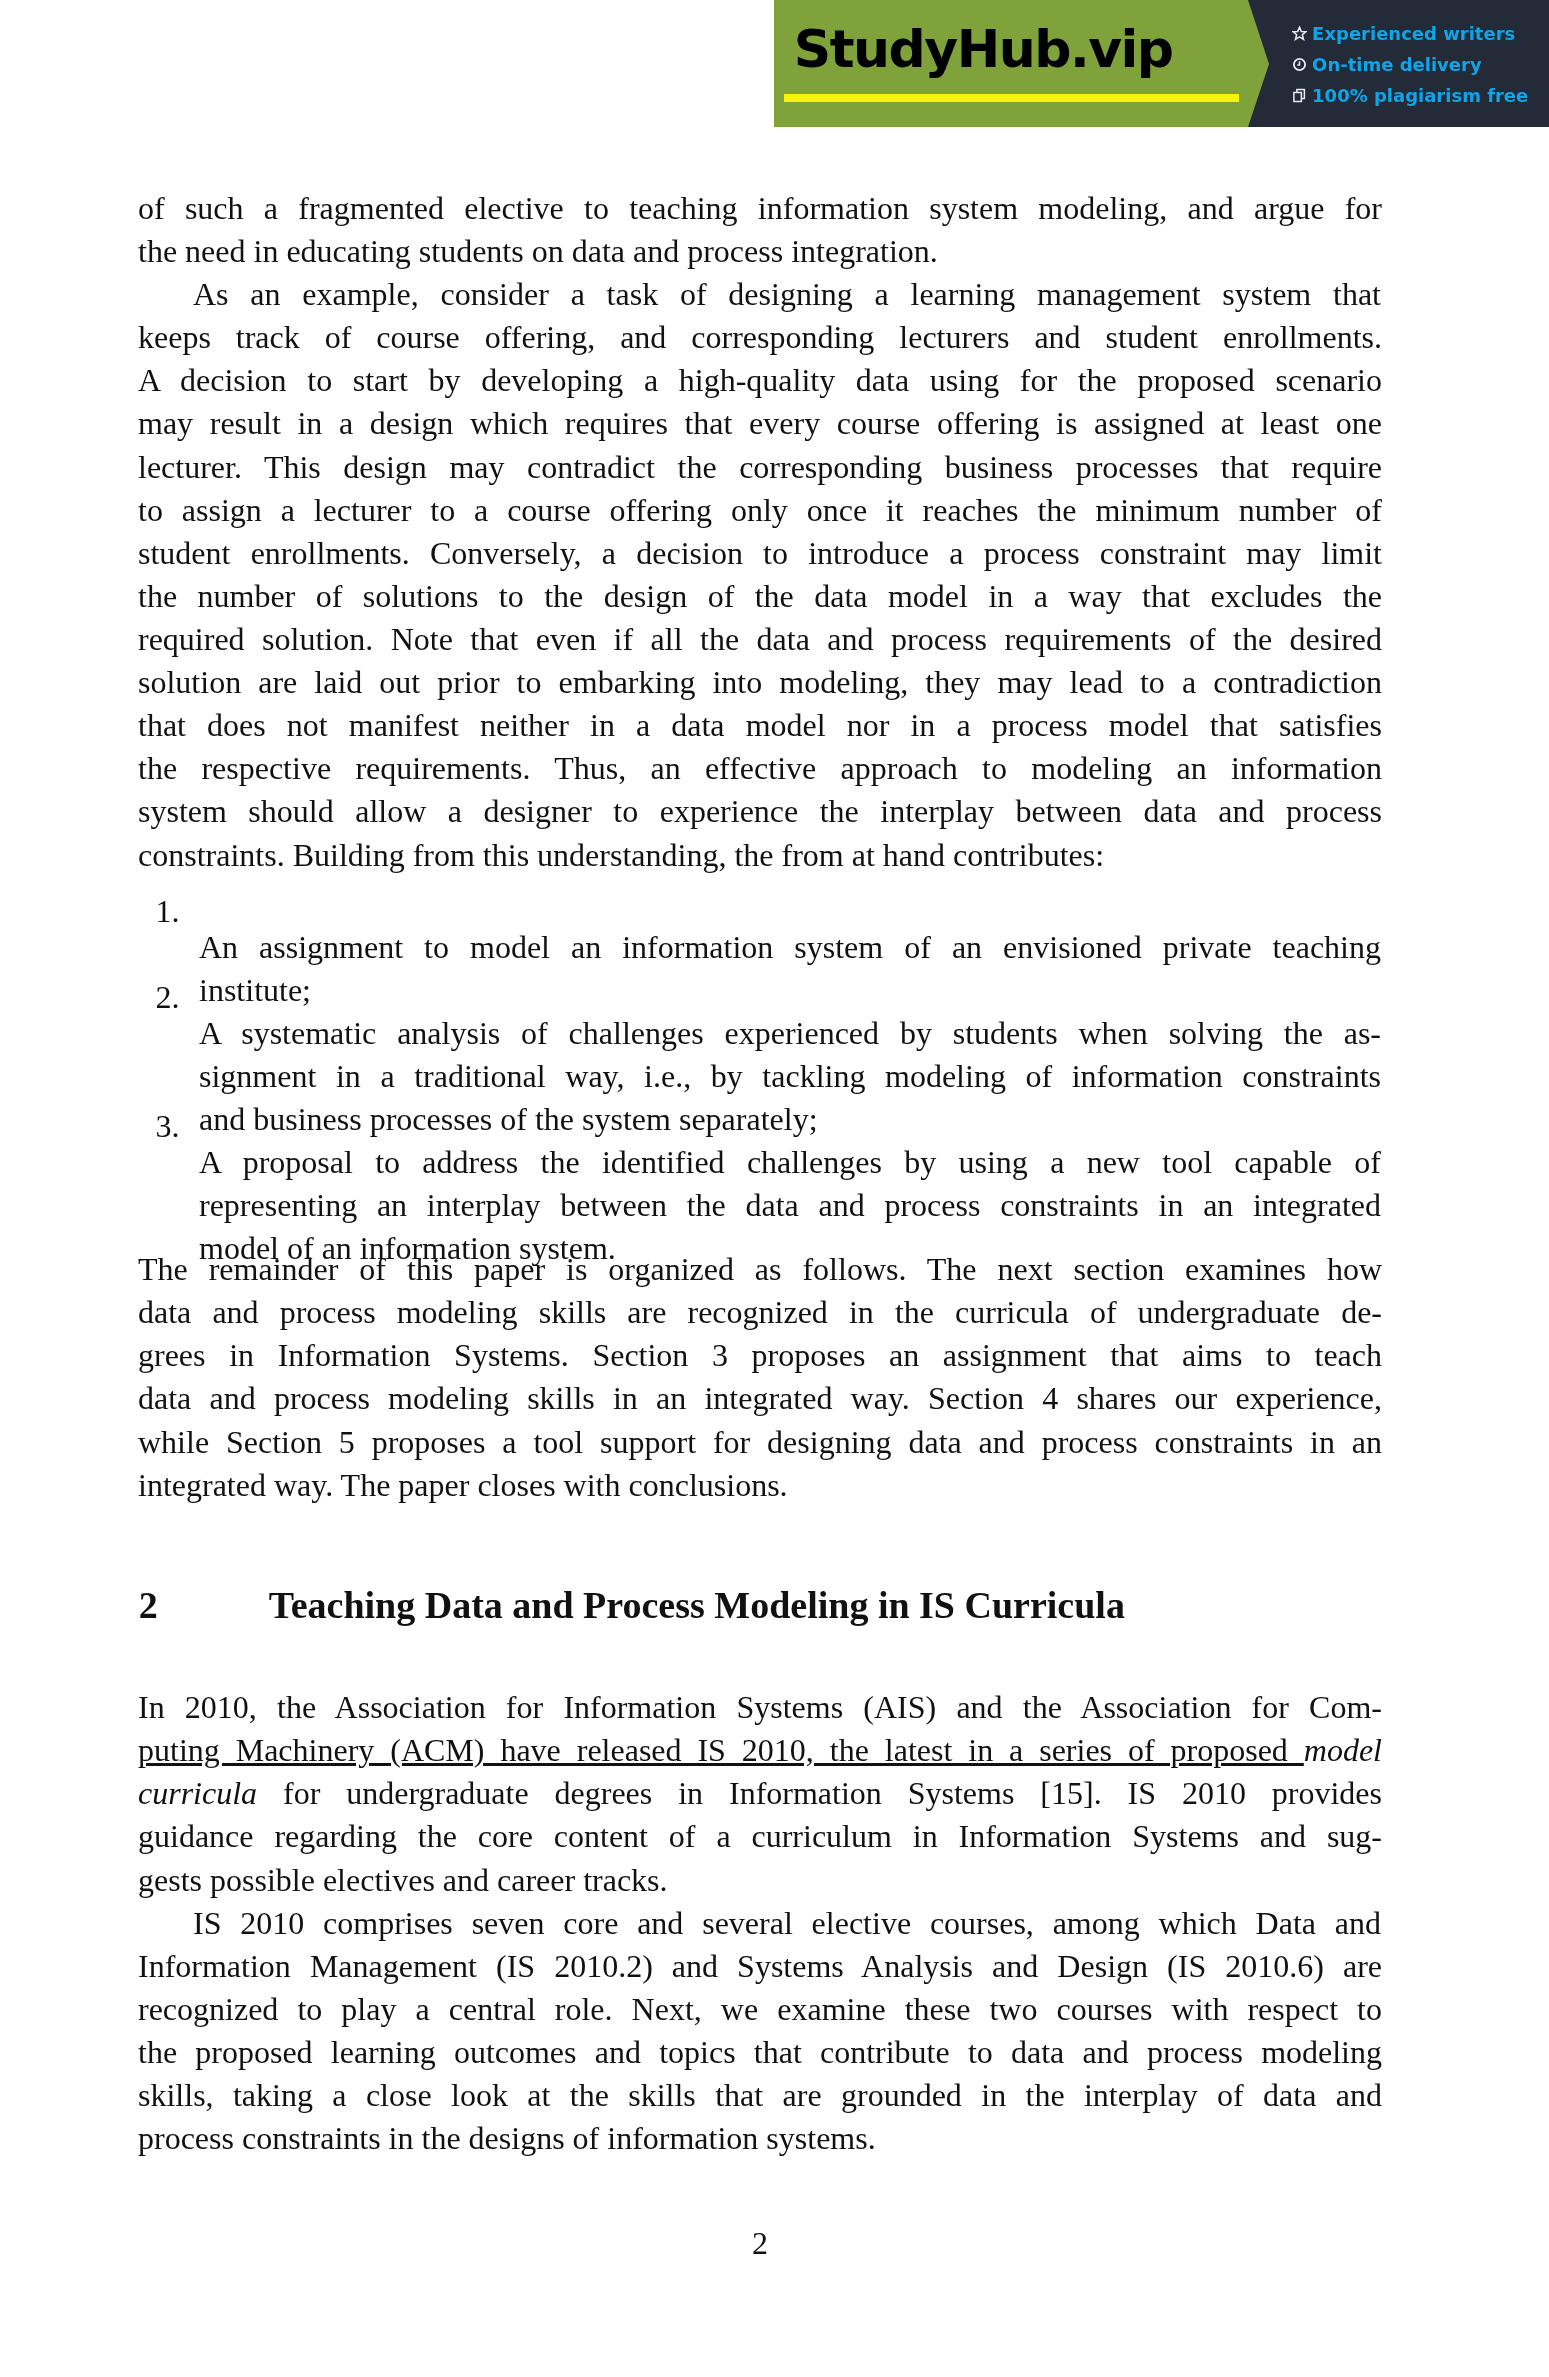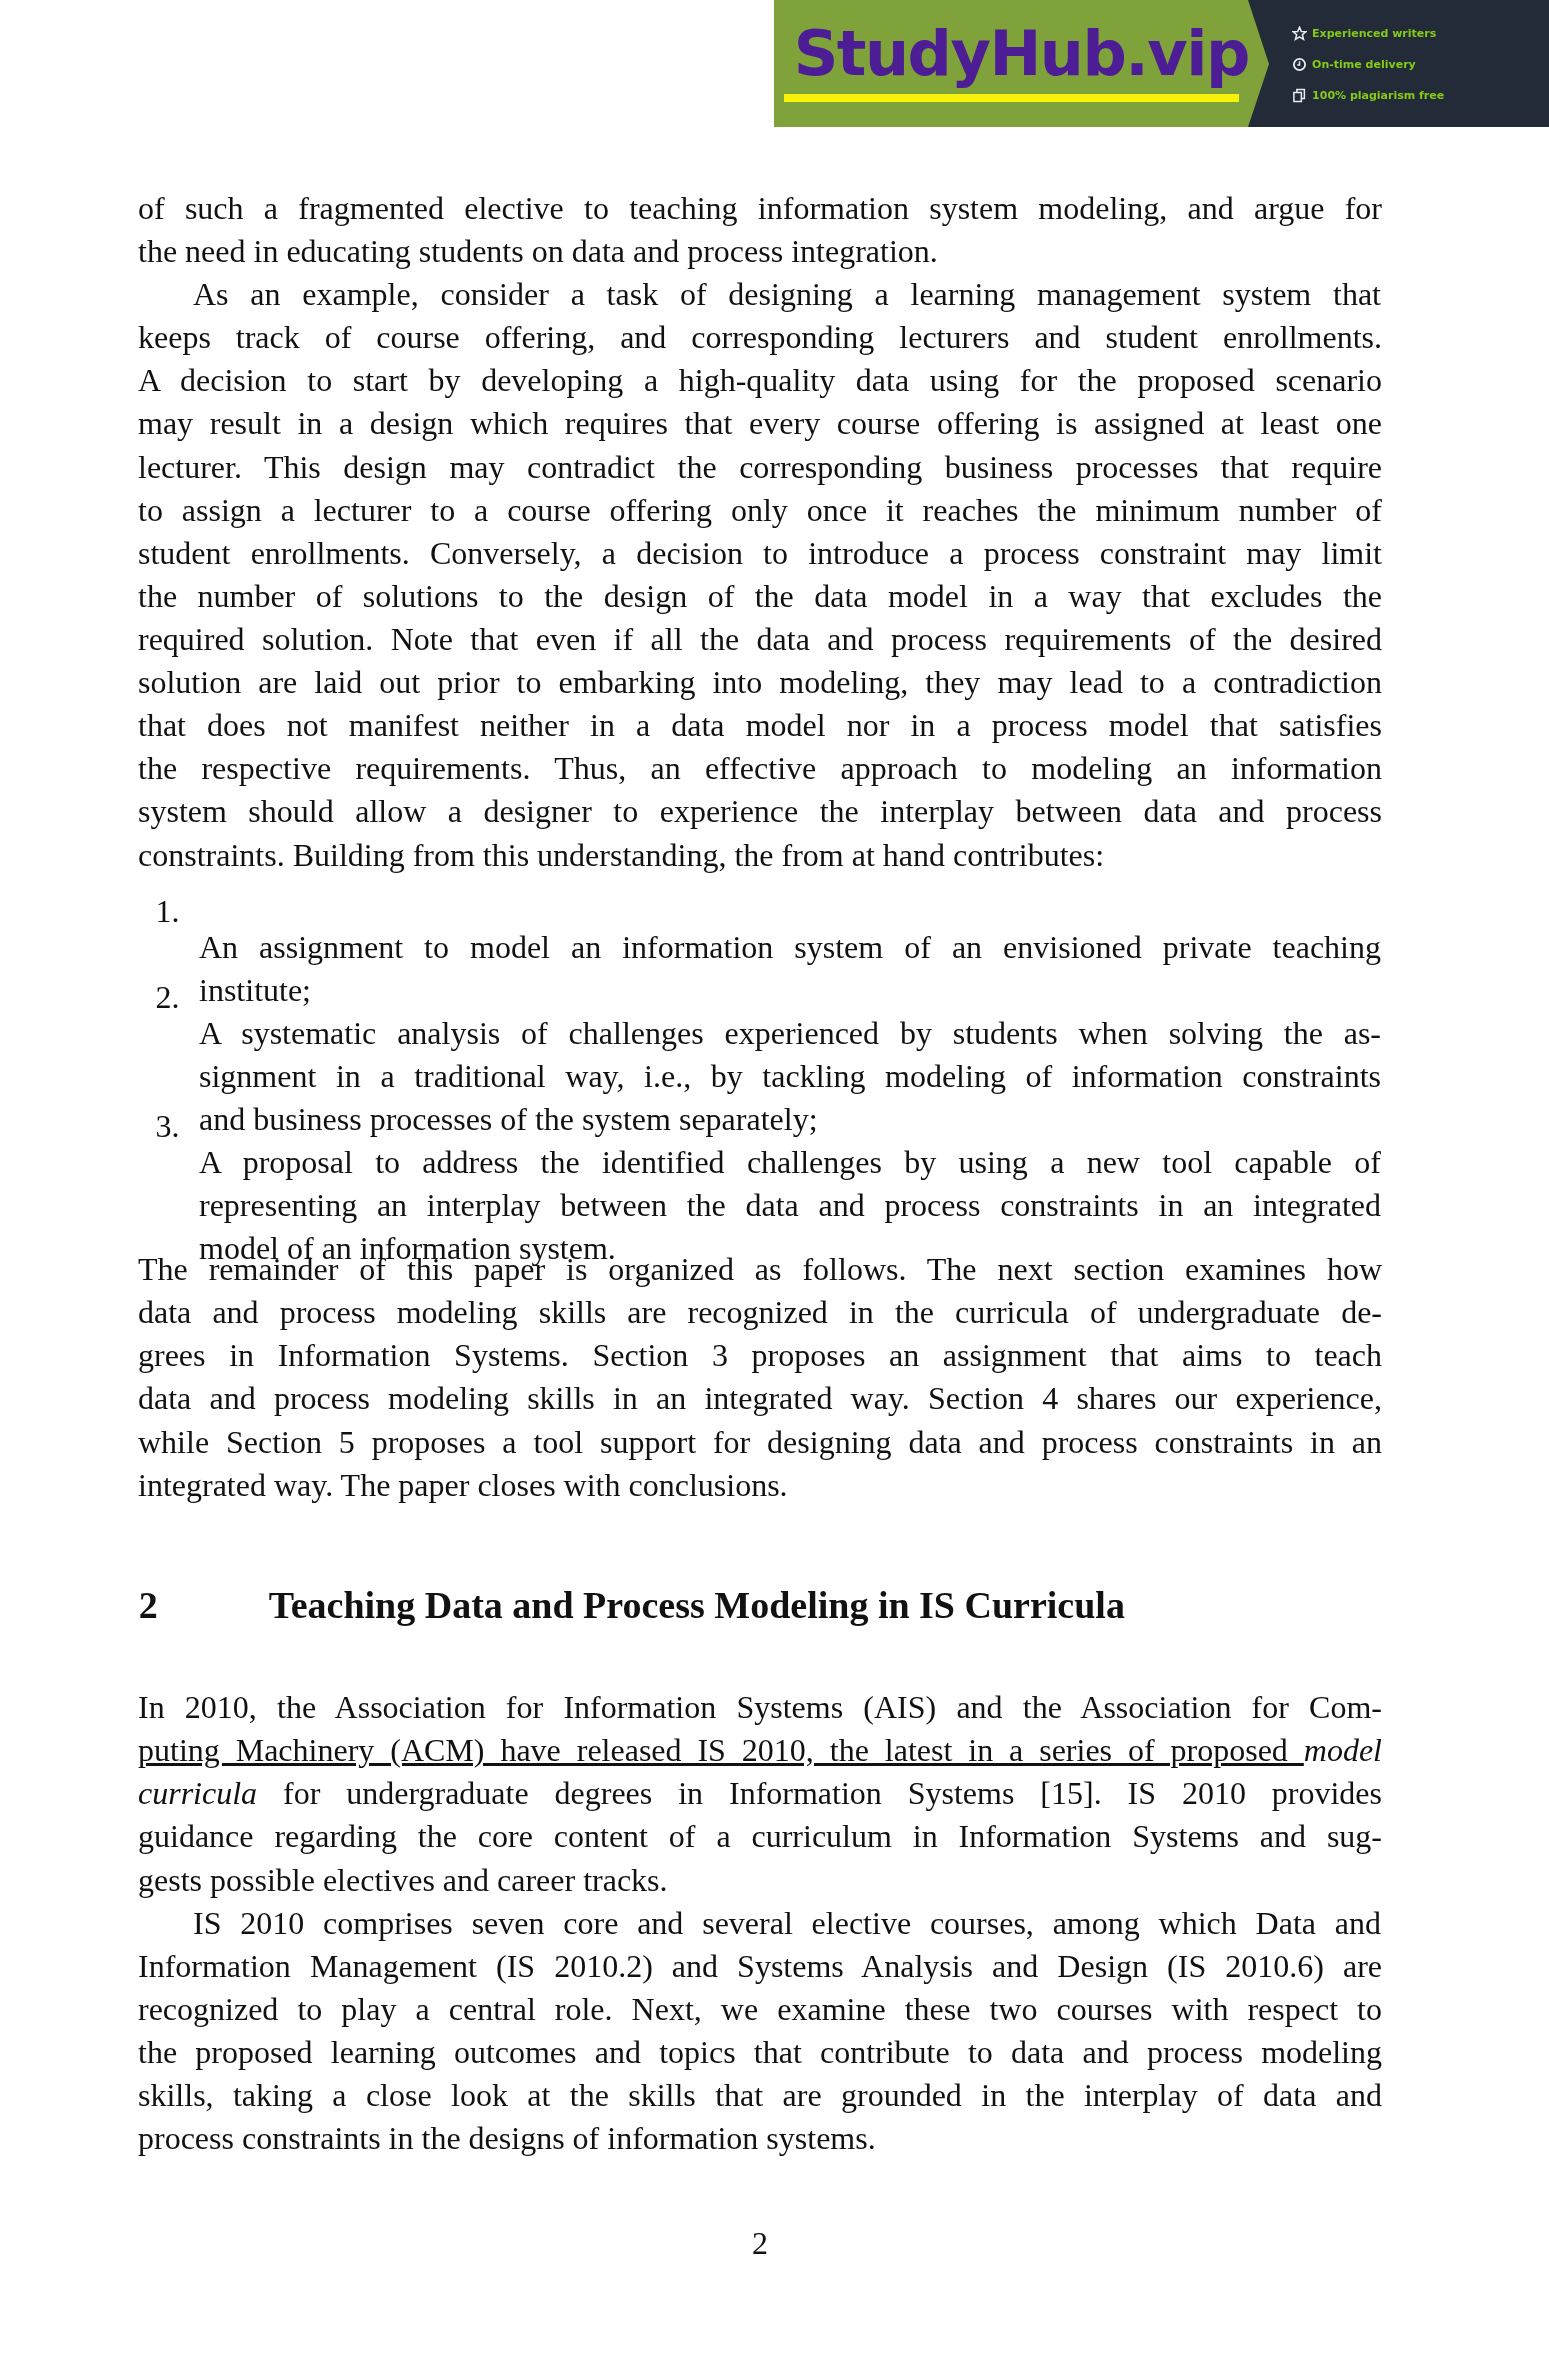--- a/index.html
+++ b/index.html
@@ -3,25 +3,25 @@
 <meta charset="utf-8">
 <style>
   html, body { margin: 0; padding: 0; background: #ffffff; }
   body { width: 1549px; height: 2377px; position: relative; overflow: hidden; }
 
   
   .banner { position: absolute; left: 774px; top: 0; width: 775px; height: 127px; background: #232a38; }
   .banner-green { position: absolute; left: 0; top: 0; width: 495px; height: 127px; background: #7fa23a;
     clip-path: polygon(0 0, 474px 0, 495px 64px, 474px 127px, 0 127px); }
   .brand { position: absolute; left: 19.7px; top: 23px; font-family: "DejaVu Sans", sans-serif; font-weight: bold;
-    font-size: 62px; color: #4c1d95; letter-spacing: -1.5px; line-height: 1; white-space: nowrap; }
+    font-size: 52px; color: #000000; letter-spacing: -1.5px; line-height: 1; white-space: nowrap; }
   .brand-underline { position: absolute; left: 9.8px; top: 94px; width: 225px; height: 7.6px; background: #f7f20a; transform: scaleX(1.95); transform-origin: left; }
   .features { position: absolute; left: 517px; top: 18px; }
   .feature { display: flex; align-items: center; height: 31px; font-family: "DejaVu Sans", sans-serif; font-weight: bold;
-    font-size: 11px; color: #84cc16; white-space: nowrap; }
+    font-size: 18px; color: #0ea5e9; white-space: nowrap; }
   .feature .ico { width: 16.6px; height: 16.6px; margin-right: 4.5px; display: inline-flex; align-items: center; justify-content: center; }
 
   
   .page { position: absolute; left: 138px; top: 0; width: 1244px; font-family: "Liberation Serif", "DejaVu Serif", serif;
     font-size: 32px; color: #111; }
   .line { position: absolute; left: 0; width: 1244px; height: 43px; line-height: 43px; white-space: nowrap;
     text-align: justify; text-align-last: justify; }
   .line.last { text-align-last: left; }
   .line.indent { left: 55px; width: 1188px; }
   .li-num { position: absolute; left: 17.4px; height: 43px; line-height: 43px; }

